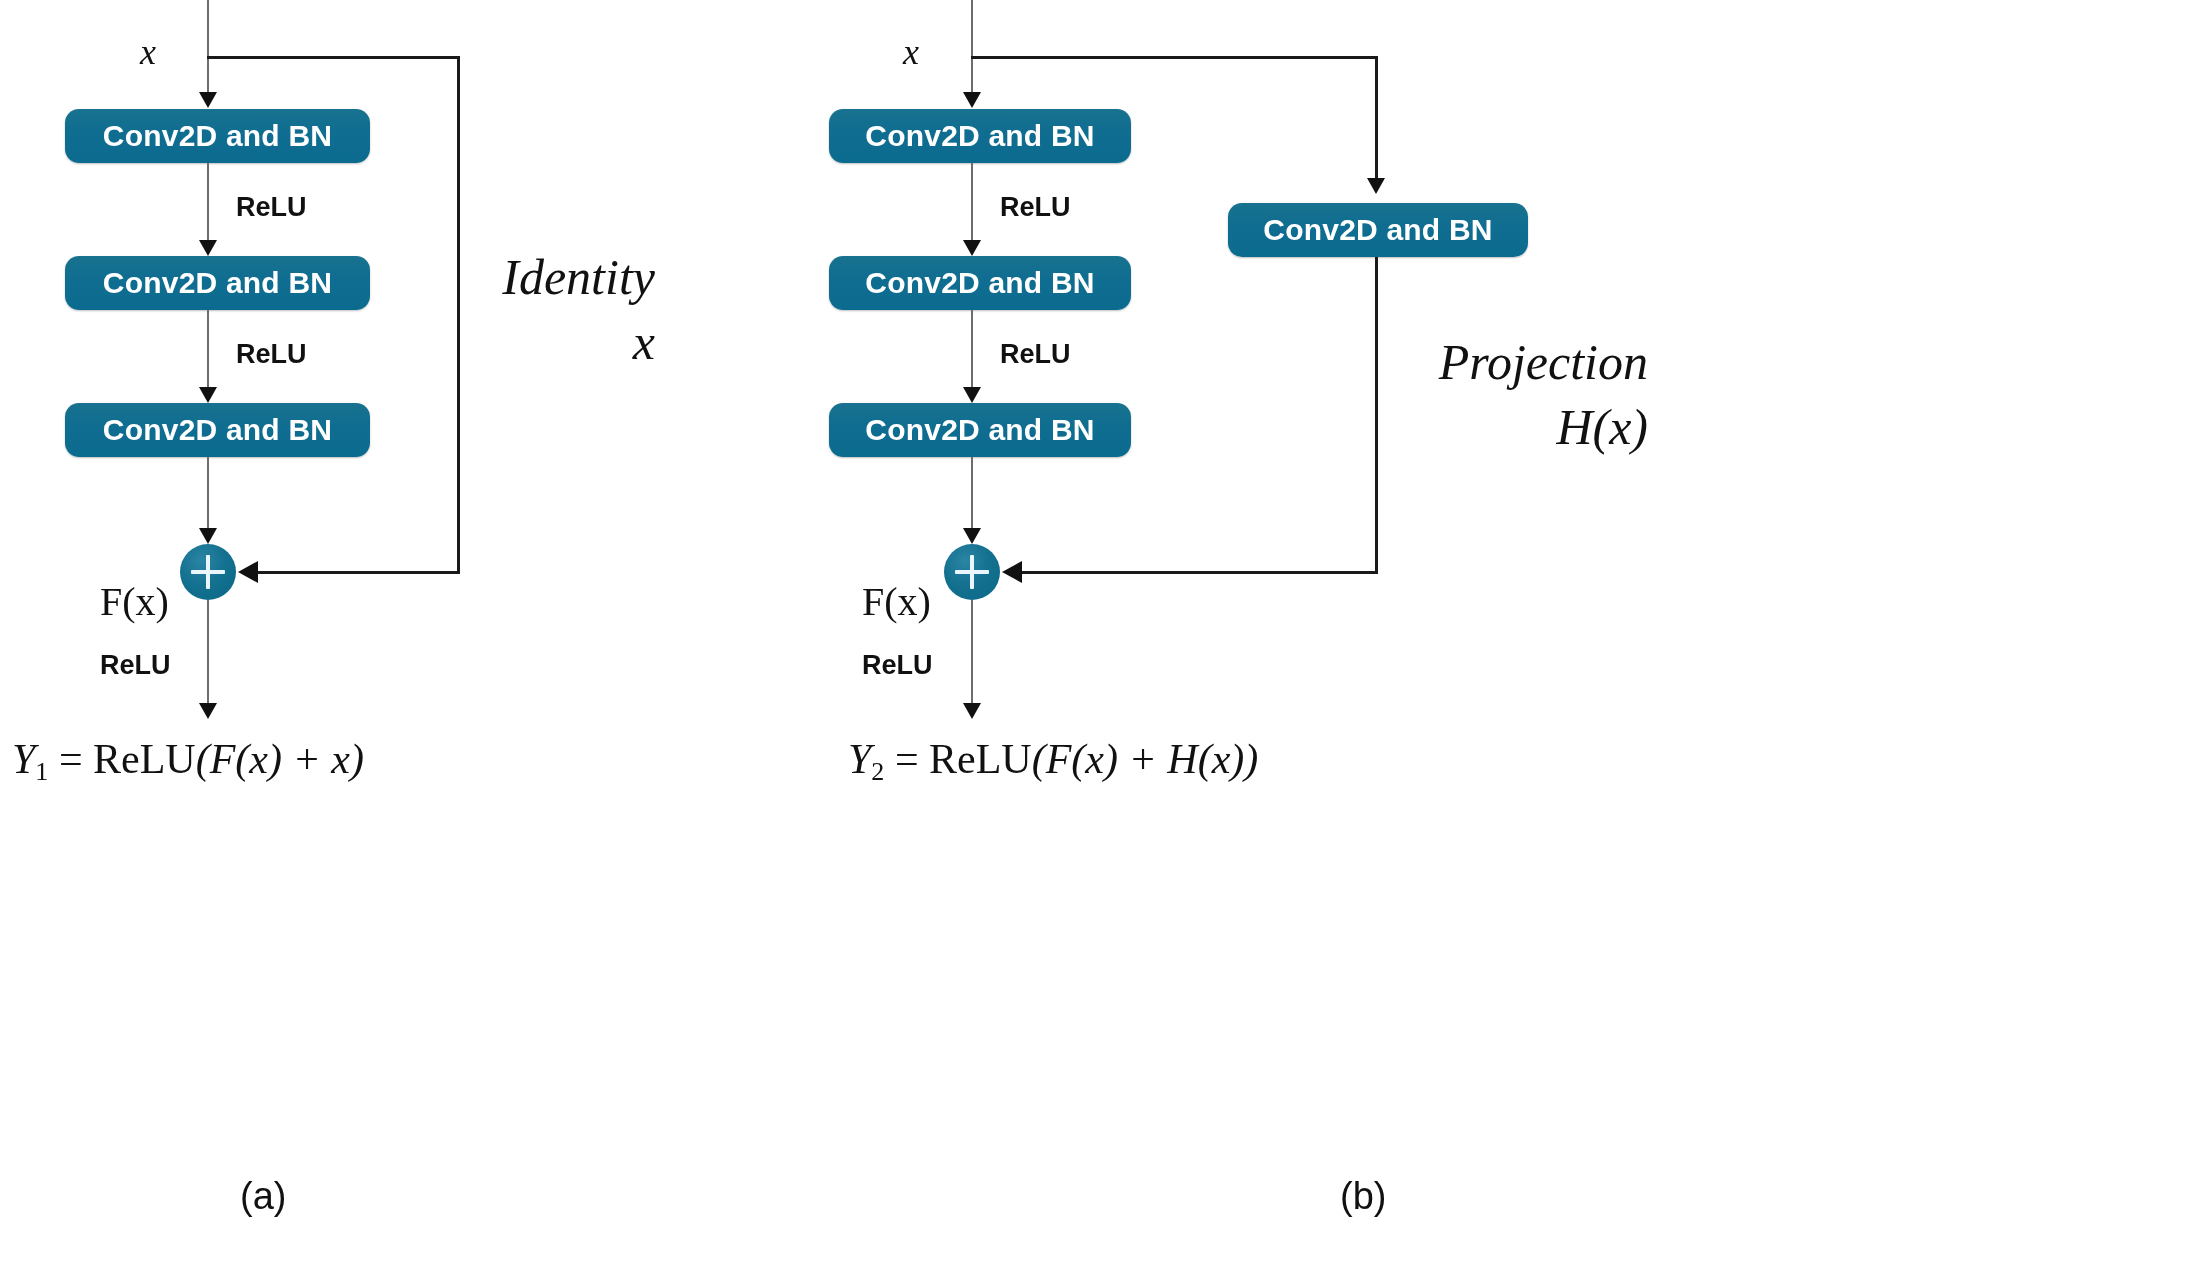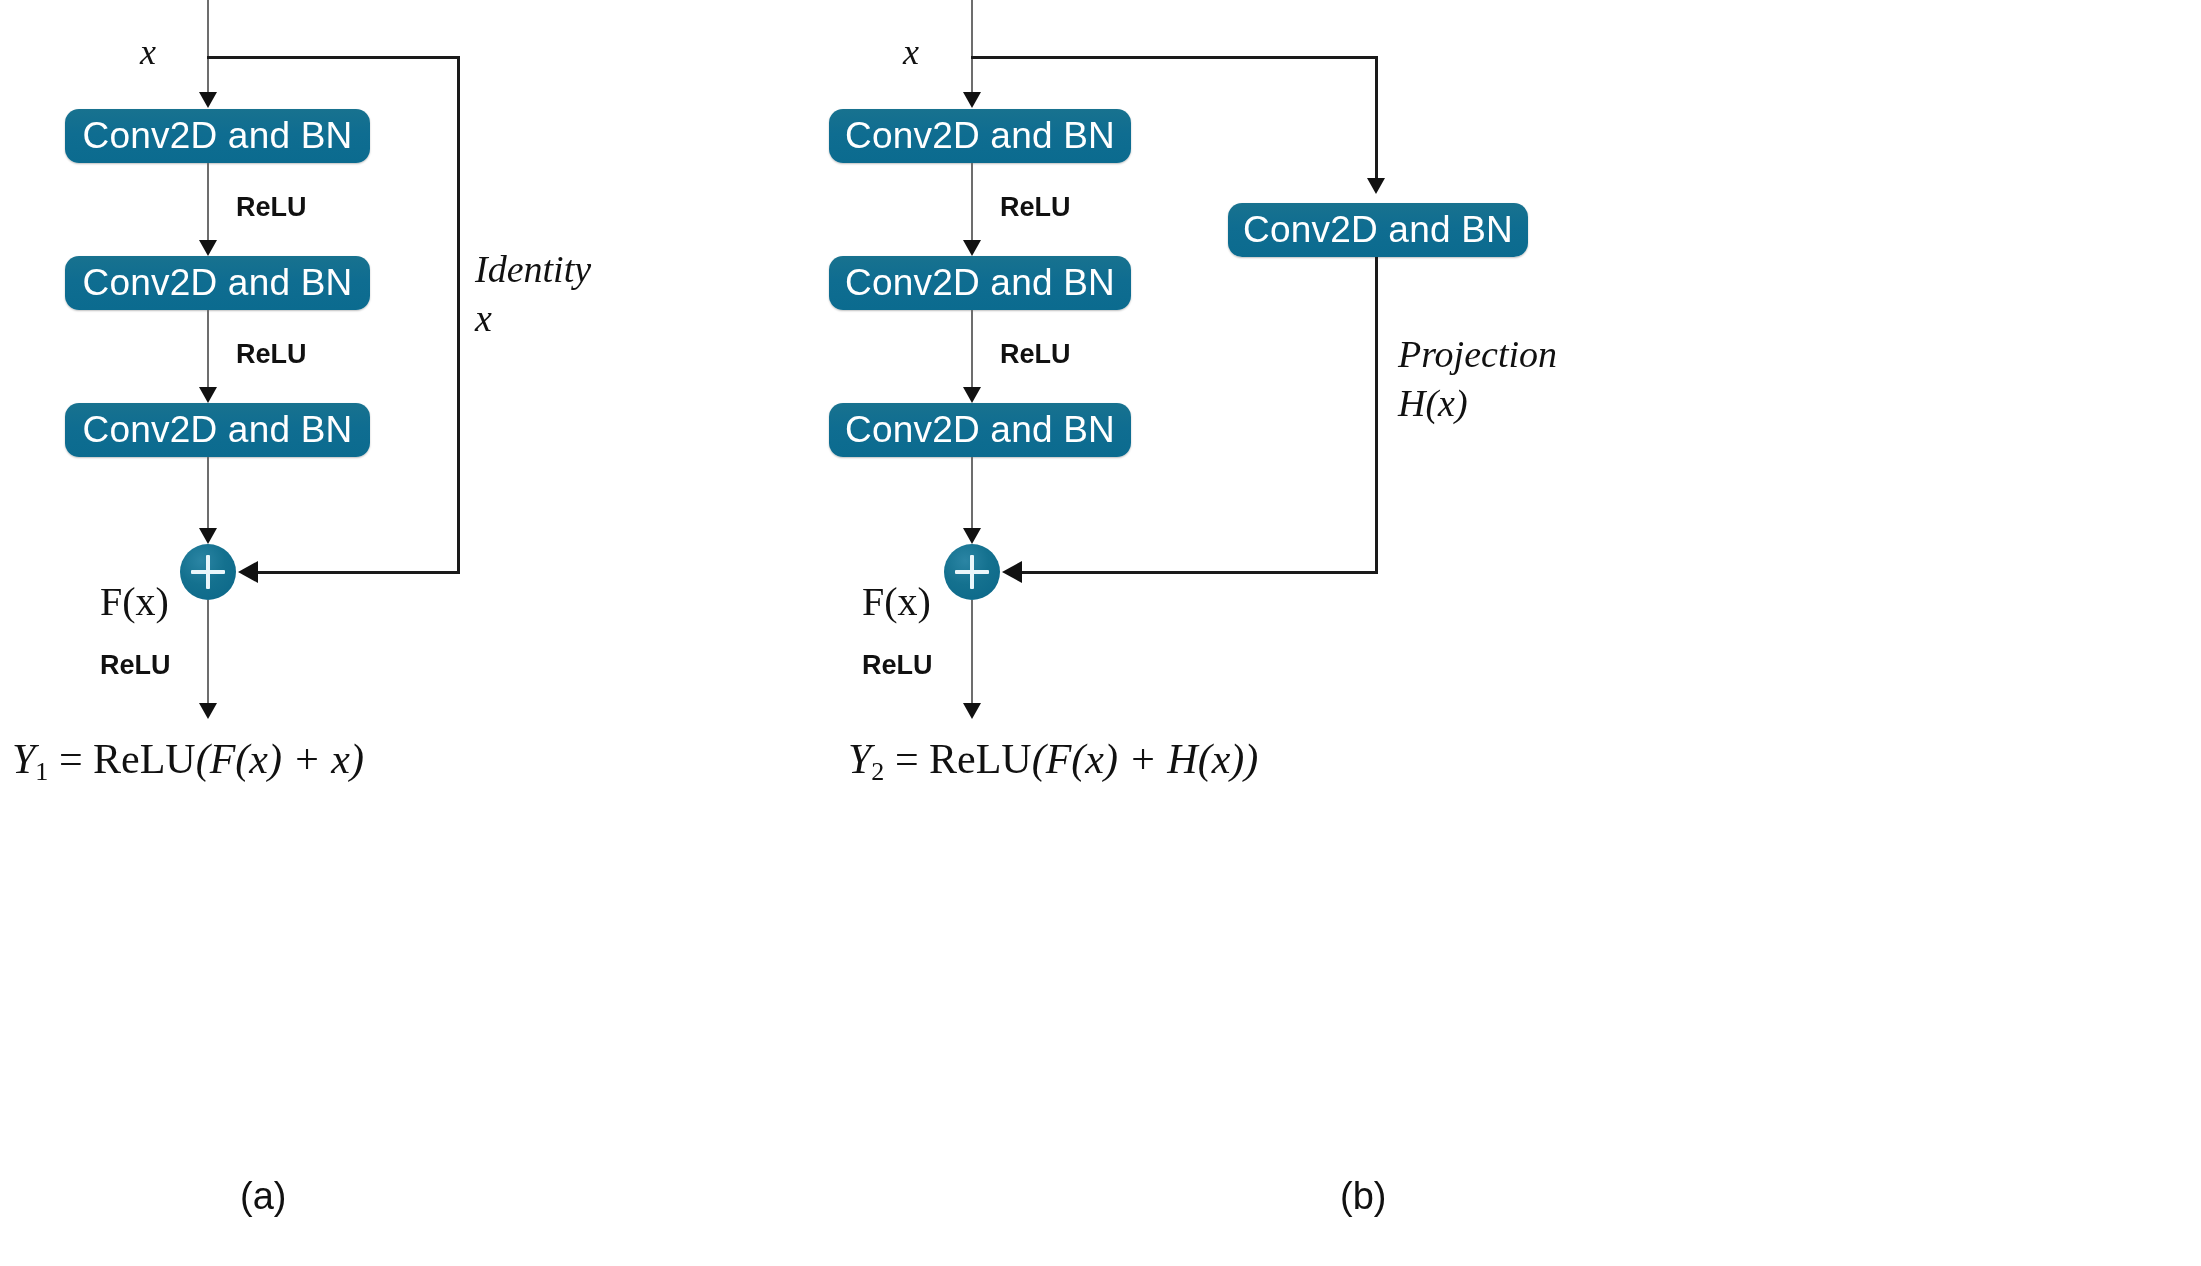--- a/index.html
+++ b/index.html
@@ -10,22 +10,22 @@
   
   .conv-box{
     position:absolute;
     border-radius:14px;
     background:linear-gradient(180deg,#18728f 0%,#0f6d91 45%,#0b6b8f 100%);
     display:flex;align-items:center;justify-content:center;
     box-shadow:0 1px 2px rgba(0,0,0,.25);
   }
   .conv-box span{
     color:#ffffff;
-    font-weight:normal;
-    font-size:37px;
+    font-weight:bold;
+    font-size:30px;
     letter-spacing:.2px;
     white-space:nowrap;
     font-family:"Liberation Sans",sans-serif;
   }
 
   
   .vline{position:absolute;background:#6d6d6d;width:2px;}
   .vline.dark{background:#1a1a1a;width:3px;}
   .hline{position:absolute;background:#1a1a1a;height:3px;}
 
@@ -45,21 +45,21 @@
   .plus-node .pv{position:absolute;width:4px;height:34px;background:#eaf6fb;border-radius:1px;}
 
   
   .relu-label{position:absolute;font-family:"Liberation Sans",sans-serif;
     font-weight:bold;font-size:27px;color:#111;white-space:nowrap;}
   .math-italic{position:absolute;font-family:"Liberation Serif",serif;
     font-style:italic;font-size:36px;color:#111;white-space:nowrap;}
   .math-serif{position:absolute;font-family:"Liberation Serif",serif;
     font-size:40px;color:#111;white-space:nowrap;margin-top:28px;}
   .side-label{position:absolute;font-family:"Liberation Serif",serif;
-    font-style:italic;font-size:38px;color:#111;text-align:left;
+    font-style:italic;font-size:50px;color:#111;text-align:right;
     line-height:1.30;white-space:nowrap;}
   .panel-caption{position:absolute;font-family:"Liberation Sans",sans-serif;
     font-size:38px;color:#111;white-space:nowrap;}
   .eq{position:absolute;font-family:"Liberation Serif",serif;font-size:42px;
     color:#111;white-space:nowrap;}
   .eq i{font-style:italic;}
   .eq .up{font-style:normal;}
   .eq sub{font-size:.62em;vertical-align:-.28em;font-style:normal;}
 </style>
 </head>

